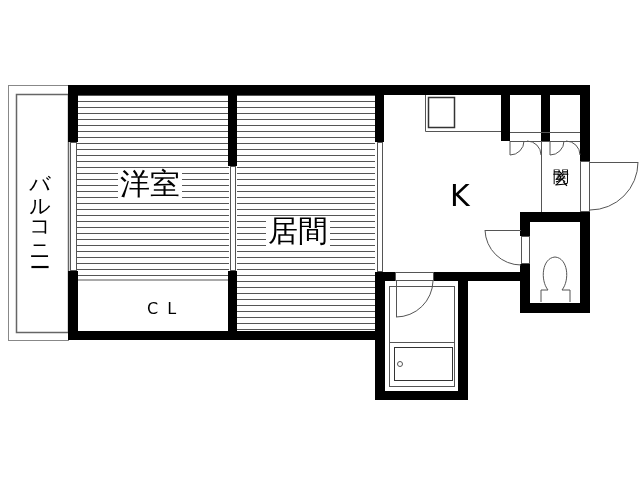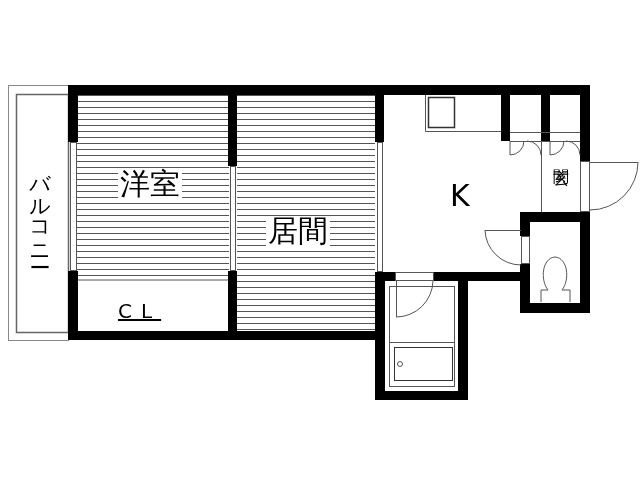--- a/index.html
+++ b/index.html
@@ -109,16 +109,16 @@
   <g fill="none" stroke="#555" stroke-width="1">
     <rect x="389.5" y="286.5" width="65" height="100"></rect>
     <line x1="389.5" y1="342.5" x2="454.5" y2="342.5"></line>
     <rect x="394.5" y="347.5" width="58" height="33" stroke="#333"></rect>
     <circle cx="400" cy="364" r="2.5"></circle>
   </g>
 </svg>
 
 <div class="label vert" style="left:29px; top:160px; font-size:21px;">バルコニー</div>
 <div class="label room-big" style="left:118px; top:169px;">洋室</div>
-<div class="label" style="left:118px; top:301px; font-size:20px; letter-spacing:9px;text-decoration:underline;">CL</div>
+<div class="label" style="left:147px; top:301px; font-size:16px; letter-spacing:9px;">CL</div>
 <div class="label room-big" style="left:266px; top:216px;">居間</div>
 <div class="label" style="left:450px; top:181px; font-size:30px;">K</div>
 <div class="label vert" style="left:553px; top:156px; font-size:16px;">玄関</div>
 
 </body></html>

